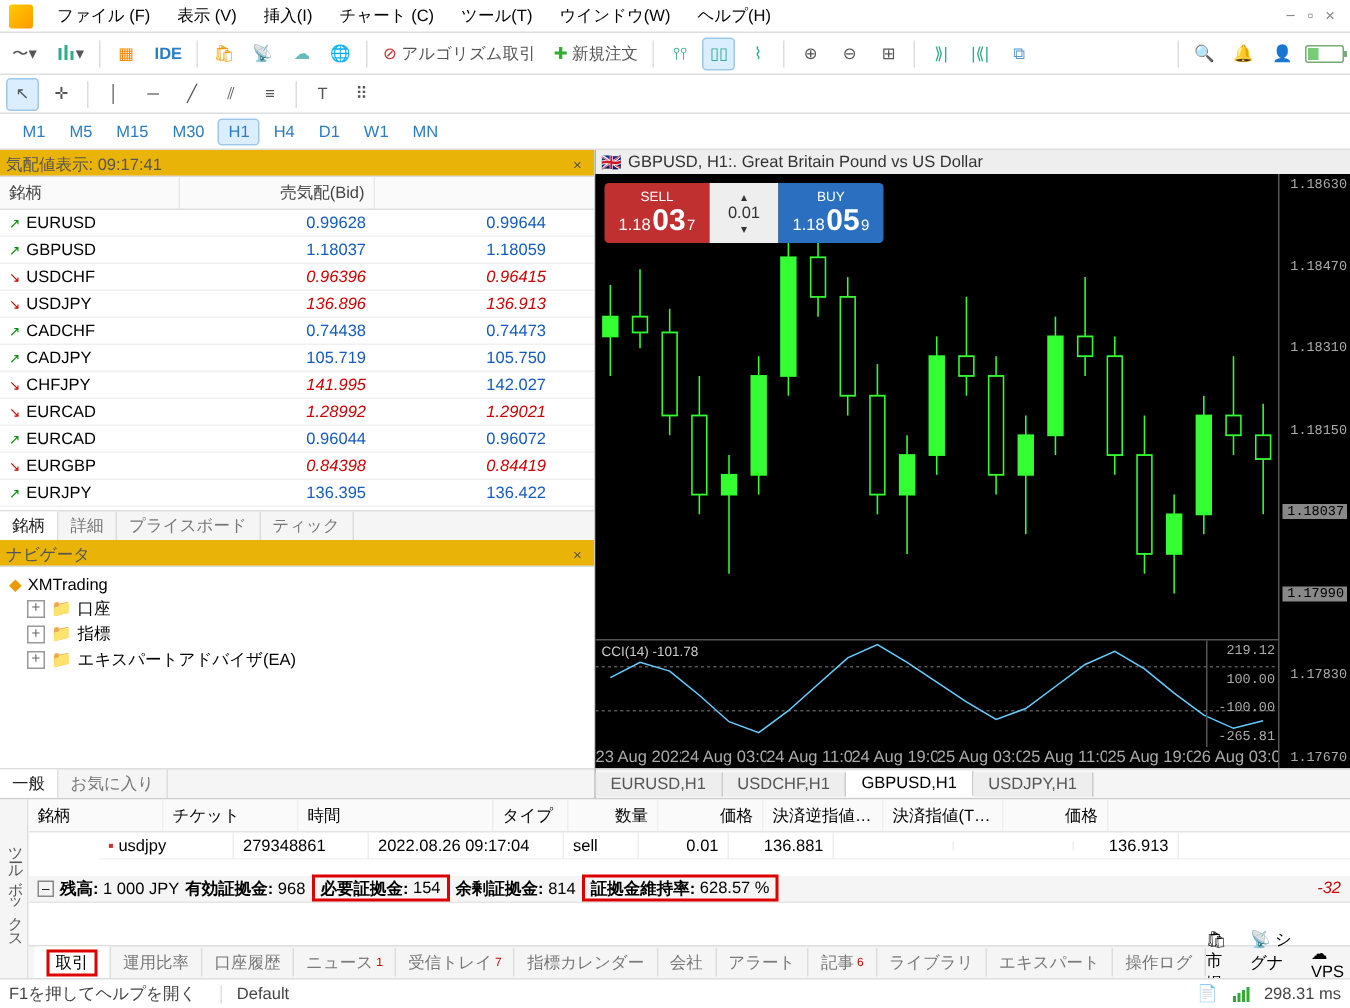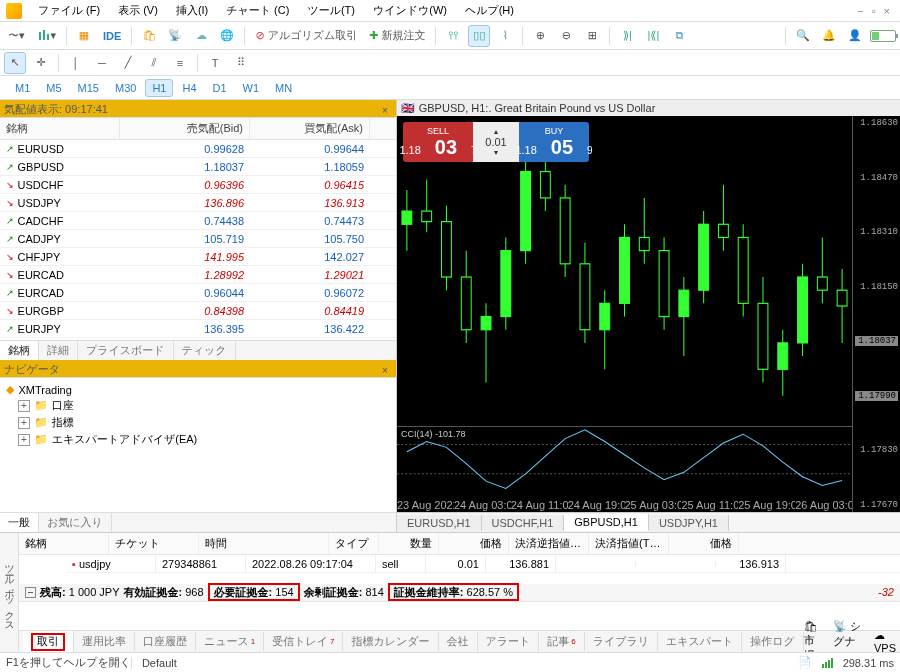--- a/index.html
+++ b/index.html
@@ -42,21 +42,21 @@
 .nav-body .nitem { display: flex; align-items: center; gap: 4px; padding: 1px 0; }
 .nav-body .icon-sq { width: 12px; height: 12px; display: inline-flex; align-items: center; justify-content: center; font-size: 10px; color: #666; border: 1px solid #999; }
 .right { flex: 1; display: flex; flex-direction: column; background: #000; position: relative; }
 .chart-title-bar { display: flex; align-items: center; height: 16px; background: #eee; padding: 0 4px; gap: 4px; font-size: 10px; color: #333; }
 .chart-area { flex: 1; position: relative; background: #000; }
 .oneclick { position: absolute; top: 6px; left: 6px; display: flex; align-items: stretch; height: 40px; z-index: 5; }
 .oc-sell { background: #c03030; color: #fff; width: 70px; display: flex; flex-direction: column; align-items: center; justify-content: center; border-radius: 3px 0 0 3px; }
 .oc-buy { background: #2a6fc0; color: #fff; width: 70px; display: flex; flex-direction: column; align-items: center; justify-content: center; border-radius: 0 3px 3px 0; }
 .oc-mid { background: #eee; width: 46px; display: flex; flex-direction: column; align-items: center; justify-content: center; color: #333; }
 .oc-lbl { font-size: 9px; }
-.oc-price { font-size: 10px; display: flex; align-items: baseline; gap: 14px; }
+.oc-price { font-size: 10px; display: flex; align-items: baseline; gap: 1px; }
 .oc-big { font-size: 20px; font-weight: bold; }
 .oc-sup { font-size: 10px; vertical-align: super; }
 .yaxis { position: absolute; right: 0; top: 0; bottom: 0; width: 48px; border-left: 1px solid #555; display: flex; flex-direction: column; justify-content: space-between; padding: 2px 2px; }
 .yaxis span { color: #aaa; font-size: 9px; text-align: right; font-family: Liberation Mono, monospace; }
 .yaxis .hl { background: #888; color: #000; padding: 0 2px; }
 .candles { position: absolute; left: 0; right: 48px; top: 16px; bottom: 90px; }
 .indicator { position: absolute; left: 0; right: 48px; bottom: 14px; height: 72px; border-top: 1px solid #555; }
 .ind-label { position: absolute; top: 2px; left: 4px; color: #ccc; font-size: 9px; }
 .xaxis { position: absolute; left: 0; right: 48px; bottom: 0; height: 14px; display: flex; color: #aaa; font-size: 8px; align-items: center; }
 .xaxis span { flex: 1; text-align: center; white-space: nowrap; overflow: hidden; }
@@ -75,21 +75,21 @@
 .trade-body { flex: 1; overflow: auto; }
 .trade-row { display: flex; border-bottom: 1px solid #f2f2f2; height: 18px; align-items: center; margin-left: 47px; }
 .summary-row { display: flex; align-items: center; background: #f5f5f5; height: 18px; padding: 0 6px; gap: 4px; font-size: 11px; border-bottom: 1px solid #e5e5e5; }
 .summary-row .seg { white-space: nowrap; }
 .redbox { border: 2px solid #d00; padding: 0 4px; height: 18px; display: inline-flex; align-items: center; }
 .bottom-tabs { display: flex; align-items: center; height: 22px; background: #f5f5f5; border-top: 1px solid #ddd; padding: 0 4px; gap: 0; }
 .bottom-tabs .bt { padding: 2px 8px; color: #777; border-right: 1px solid #ddd; white-space: nowrap; display: inline-flex; align-items: center; gap: 2px; }
 .bottom-tabs .bt.active { color: #000; background: #fff; }
 .bottom-tabs .bt .sub { color: #c00; font-size: 8px; }
 .bt-right { margin-left: auto; display: flex; gap: 10px; align-items: center; }
-.statusbar { height: 20px; background: #fff; border-top: 1px solid #ddd; display: flex; align-items: center; padding: 0 6px; font-size: 11px; color: #444; gap: 0; }
+.statusbar { height: 20px; background: #fff; border-top: 1px solid #ddd; display: flex; align-items: center; padding: 0 6px; font-size: 11px; color: #444; gap: 16px; }
 .statusbar .sr { margin-left: auto; display: flex; gap: 10px; align-items: center; }
 .conn-bars { display: inline-flex; gap: 1px; align-items: flex-end; }
 .conn-bars i { width: 2px; background: #3a3; display: inline-block; }
 .tool-toolbar { display: flex; align-items: center; height: 26px; background: #fff; border-bottom: 1px solid #ddd; padding: 0 4px; gap: 4px; }
 .battery { width: 26px; height: 12px; border: 1px solid #7a7; position: relative; border-radius: 2px; }
 .battery::after { content: ""; position: absolute; right: -3px; top: 3px; width: 2px; height: 4px; background: #7a7; }
 .battery .lvl { position: absolute; left: 1px; top: 1px; bottom: 1px; width: 30%; background: #7c7; }
 </style>
 </head>
 <body>
@@ -186,21 +186,20 @@
   <div class="left">
 
     <div class="panel-head">
       <span>気配値表示: 09:17:41</span>
       <span class="xbtn">×</span>
     </div>
     <div class="mw-table">
       <div class="mw-head">
         <div class="c-sym">銘柄</div>
         <div class="c-bid">売気配(Bid)</div>
-        <div class="c-ask">買気配(Ask)</div>
       </div>
       <div class="mw-body" id="mw-body">
           <div class="mw-row">
             <div class="c-sym">
               <span class="arrow-up">↗</span>
               <span>EURUSD</span>
             </div>
     <div class="c-bid blue">0.99628</div>
             <div class="c-ask blue">0.99644</div>
           </div>
@@ -419,20 +418,26 @@
           <span>1.17670</span>
         </div>
 
       <div class="indicator">
         <span class="ind-label">CCI(14) -101.78</span>
         <svg id="ind-svg" width="100%" height="100%" preserveAspectRatio="none" viewBox="0 0 440 72">
             <line x1="0" y1="17.702479338842977" x2="440" y2="17.702479338842977" stroke="#555" stroke-dasharray="2,2"></line>
   <line x1="0" y1="47.45454545454545" x2="440" y2="47.45454545454545" stroke="#555" stroke-dasharray="2,2"></line>
   <path d="M9.565217391304348,25.140495867768593 L28.695652173913043,14.727272727272734 L47.82608695652174,20.67768595041322 L66.95652173913044,37.04132231404959 L86.08695652173913,54.89256198347107 L105.21739130434783,62.3305785123967 L124.34782608695652,47.45454545454545 L143.47826086956522,29.603305785123965 L162.6086956521739,11.752066115702476 L181.7391304347826,2.826446280991732 L200.8695652173913,14.727272727272734 L220,28.115702479338843 L239.1304347826087,41.50413223140496 L258.2608695652174,53.404958677685954 L277.39130434782606,45.966942148760324 L296.5217391304348,31.090909090909086 L315.6521739130435,16.21487603305785 L334.7826086956522,7.289256198347118 L353.9130434782609,19.19008264462809 L373.04347826086956,35.55371900826446 L392.17391304347825,50.429752066115704 L411.30434782608694,59.35537190082645 L430.4347826086956,54.29752066115702 " fill="none" stroke="#6cf" stroke-width="1"></path>
           </svg>
+        <div class="yaxis" style="top:0;bottom:0;" id="ind-yaxis">
+            <span>219.12</span>
+            <span>100.00</span>
+            <span>-100.00</span>
+            <span>-265.81</span>
+          </div>
       </div>
 
       <div class="xaxis" id="xaxis">
           <span>23 Aug 2022</span>
           <span>24 Aug 03:00</span>
           <span>24 Aug 11:00</span>
           <span>24 Aug 19:00</span>
           <span>25 Aug 03:00</span>
           <span>25 Aug 11:00</span>
           <span>25 Aug 19:00</span>

